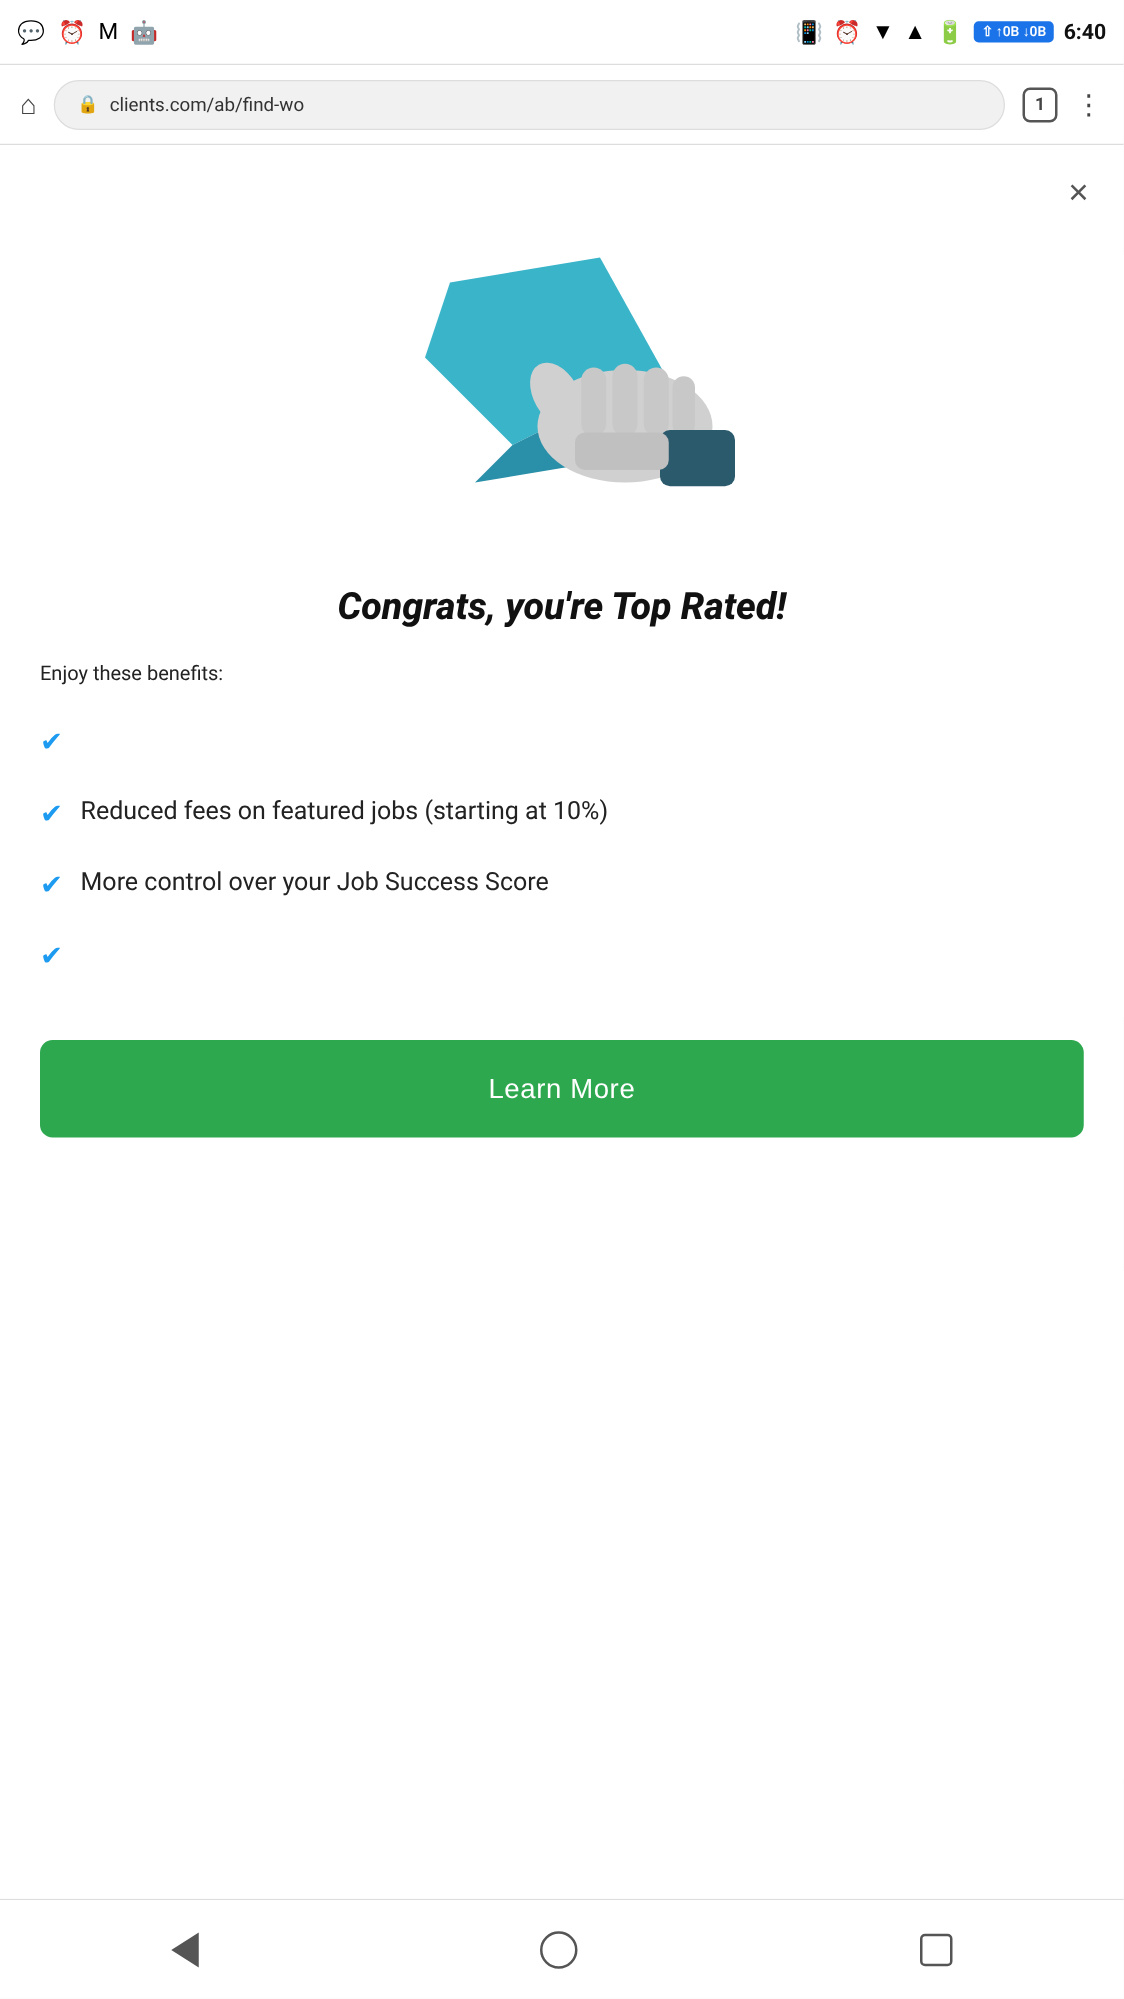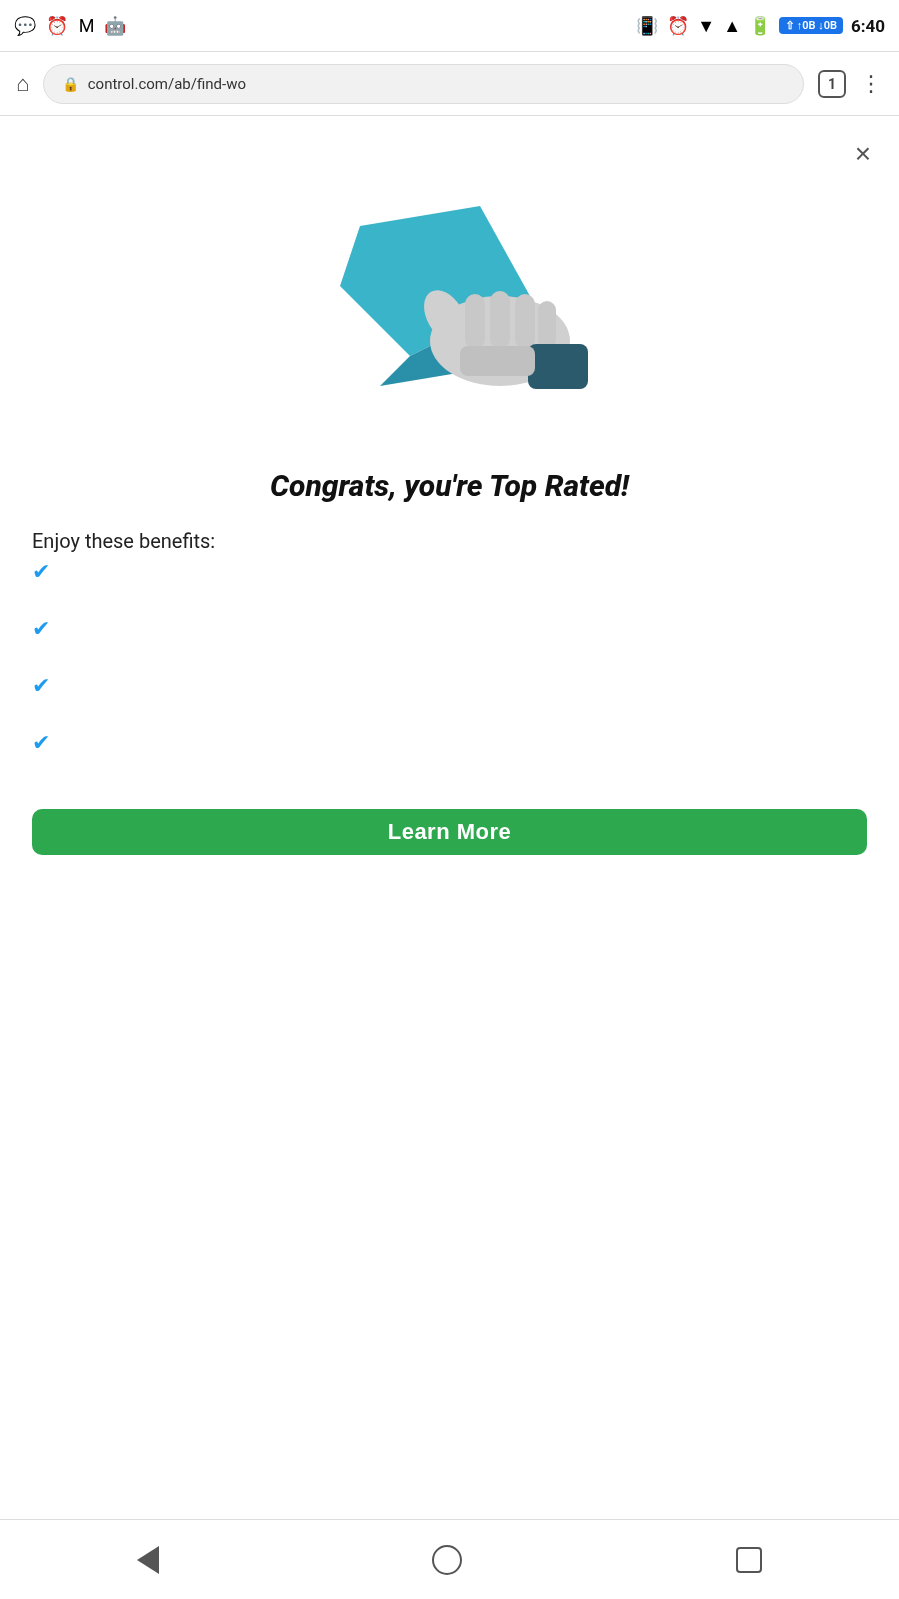--- a/index.html
+++ b/index.html
@@ -143,22 +143,23 @@
       font-size: 30px;
       font-weight: 800;
       color: #111;
       text-align: center;
       margin-bottom: 24px;
       line-height: 1.3;
       font-style: italic;
     }
 
     .benefits-intro {
-      font-size: 20px;
+      font-size: 16px;
       color: #222;
+      margin-bottom: 28px;
     }
 
     .benefits-list {
       list-style: none;
       display: flex;
       flex-direction: column;
       gap: 22px;
       margin-bottom: 50px;
     }
 
@@ -185,23 +186,23 @@
     }
 
     
     .learn-more-btn {
       display: block;
       width: 100%;
       background: #2ea84f;
       color: #fff;
       border: none;
       border-radius: 10px;
-      padding: 10px;
+      padding: 26px;
       font-size: 22px;
-      font-weight: 700;
+      font-weight: 400;
       text-align: center;
       cursor: pointer;
       letter-spacing: 0.5px;
     }
 
     
     .bottom-nav {
       background: #fff;
       border-top: 1px solid #ddd;
       height: 80px;
@@ -265,21 +266,21 @@
     <span class="time">6:40</span>
   </div>
 </div>
 
 <div class="browser-bar">
   <button class="nav-btn">
     <span class="home-icon">⌂</span>
   </button>
   <div class="url-bar">
     <span class="lock-icon">🔒</span>
-    <span>control.com/ab/find-wo</span>
+    <span>clients.com/ab/find-wo</span>
   </div>
   <div class="tab-badge">
     <span>1</span>
   </div>
   <button class="nav-btn">
     <span class="menu-dots">⋮</span>
   </button>
 </div>
 
 <div class="modal-area">
@@ -310,23 +311,25 @@
   <h1 class="congrats-title">Congrats, you're Top Rated!</h1>
 
   <p class="benefits-intro">Enjoy these benefits:</p>
 
   <ul class="benefits-list">
     <li class="benefit-item">
       <span class="check-icon" style="color: rgb(29, 155, 240);">✔</span>
     </li>
     <li class="benefit-item">
       <span class="check-icon" style="color: rgb(29, 155, 240);">✔</span>
+      <span>Reduced fees on featured jobs (starting at 10%)</span>
     </li>
     <li class="benefit-item">
       <span class="check-icon" style="color: rgb(29, 155, 240);">✔</span>
+      <span>More control over your Job Success Score</span>
     </li>
     <li class="benefit-item">
       <span class="check-icon" style="color: rgb(29, 155, 240);">✔</span>
     </li>
   </ul>
 
   <button class="learn-more-btn" style="background: rgb(46, 168, 79);">Learn More</button>
 
 </div>
 

